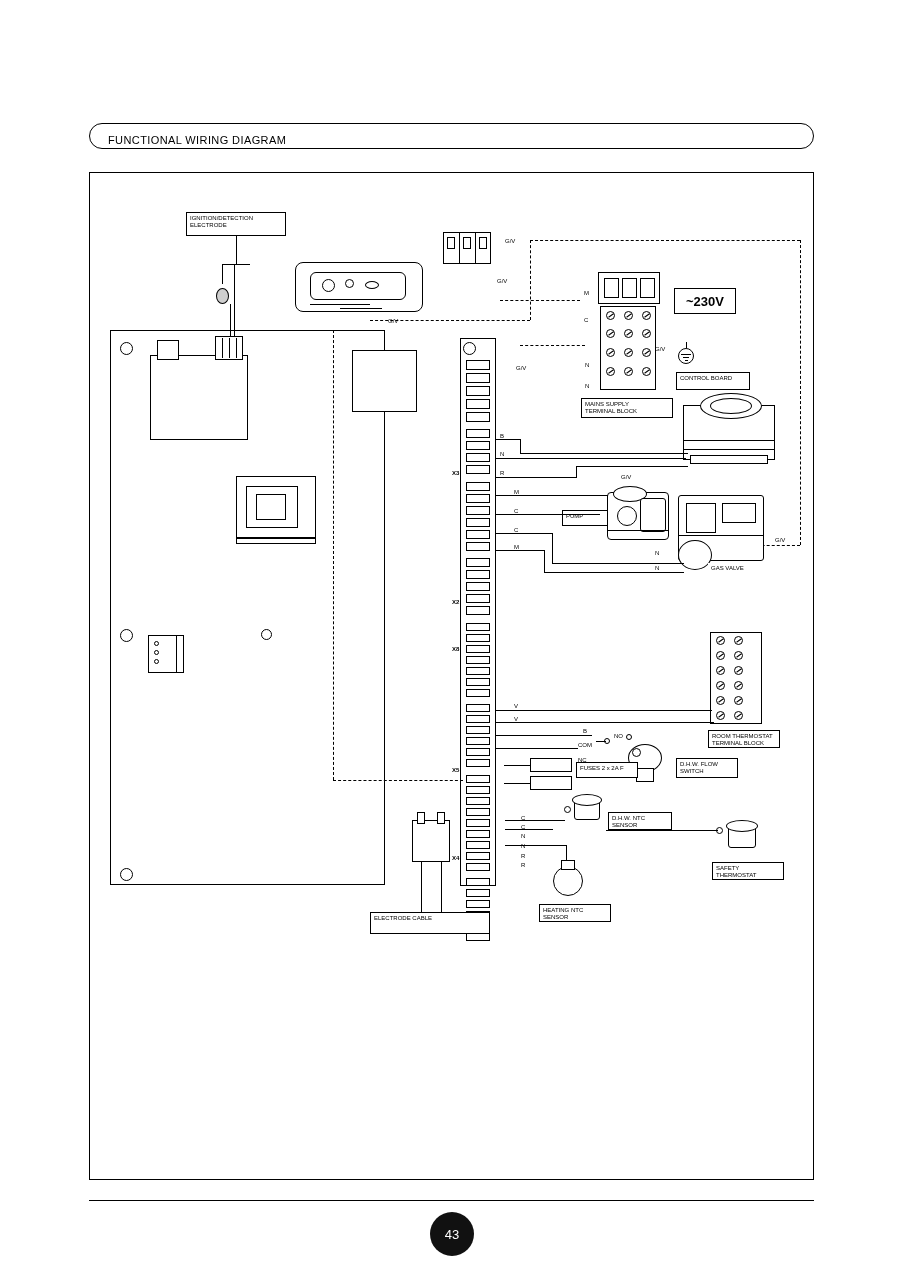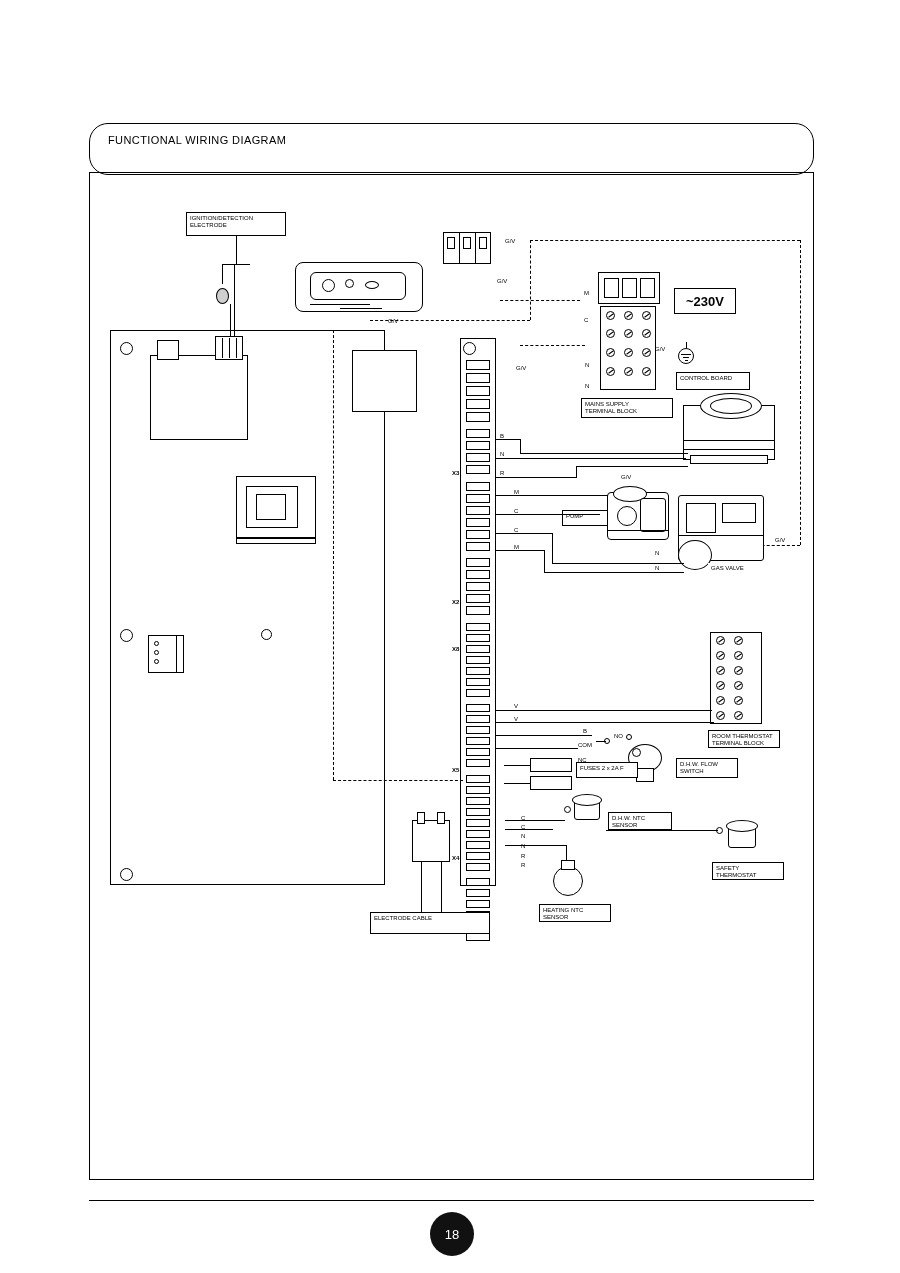--- a/index.html
+++ b/index.html
@@ -1,20 +1,20 @@
 <!DOCTYPE html>
 <html><head>
 <meta charset="utf-8">
 <style>
   html,body{margin:0;padding:0;background:#ffffff;}
   body{width:900px;height:1273px;font-family:"Liberation Sans",sans-serif;color:#000;position:relative;overflow:hidden;}
   .page{position:absolute;left:0;top:0;width:900px;height:1273px;}
 
   
-  .titlebar{position:absolute;left:89px;top:123px;width:725px;height:52px;border:1.6px solid #000;border-radius:19px;box-sizing:border-box;}
+  .titlebar{position:absolute;left:89px;top:123px;width:725px;height:26px;border:1.6px solid #000;border-radius:19px;box-sizing:border-box;}
   .titlebar span{position:absolute;left:18px;top:10px;font-size:11px;letter-spacing:.4px;}
 
   
   .frame{position:absolute;left:89px;top:172px;width:725px;height:1008px;border:1.4px solid #000;box-sizing:border-box;}
 
   
   .botrule{position:absolute;left:89px;top:1200px;width:725px;height:0;border-top:1.3px solid #000;}
   .pagenum{position:absolute;left:430px;top:1212px;width:44px;height:44px;border-radius:50%;background:#111;color:#fff;font-size:13px;display:flex;align-items:center;justify-content:center;}
 
   
@@ -363,14 +363,14 @@
   <div class="box" style="left:412px;top:820px;width:38px;height:42px;"></div>
   <div class="ln vl" style="left:421px;top:862px;height:52px;"></div>
   <div class="ln vl" style="left:441px;top:862px;height:52px;"></div>
   <div class="box" style="left:417px;top:812px;width:8px;height:12px;"></div>
   <div class="box" style="left:437px;top:812px;width:8px;height:12px;"></div>
   <div class="lbl" style="left:370px;top:912px;width:120px;height:22px;">ELECTRODE CABLE</div>
 
   <div class="lbl" style="left:712px;top:726px;width:0;height:0;border:0;"></div>
 
   <div class="botrule"></div>
-  <div class="pagenum">18</div>
+  <div class="pagenum">43</div>
 </div>
 
 </body></html>

